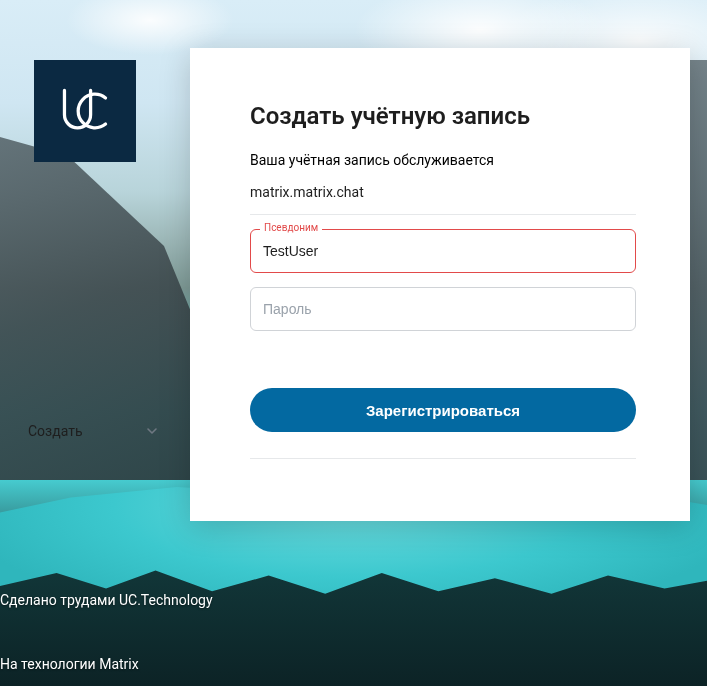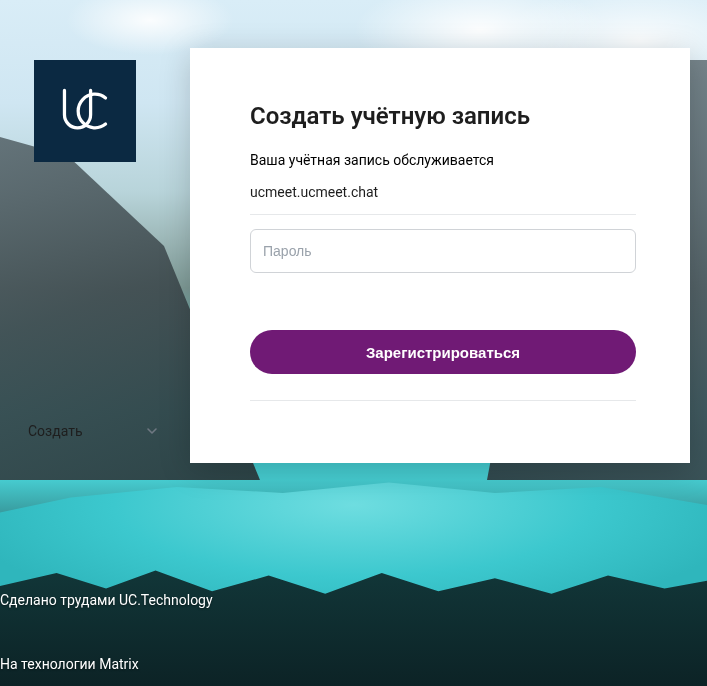--- a/index.html
+++ b/index.html
@@ -81,21 +81,21 @@
       outline: none;
     }
     .input.error { border-color: #e24a4a; }
     .input::placeholder { color: #9aa2ab; }
 
     .pw-row { display: flex; gap: 27px; margin-bottom: 57px; }
     .pw-row .input { flex: 1; }
 
     .primary-btn {
       width: 100%; height: 44px;
-      background: #701a75; color: #fff;
+      background: #0369a1; color: #fff;
       border: none; border-radius: 22px;
       font-size: 15px; font-weight: 600;
       cursor: pointer;
       margin-bottom: 26px;
     }
     .divider2 { border: none; border-top: 1px solid #e6e8ea; margin-bottom: 18px; }
     .login-line { font-size: 13px; color: #6f7882; }
     .login-link { color: #1e1e1e; font-weight: 600; text-decoration: underline; cursor: pointer; }
 
     .lang-select {
@@ -133,24 +133,28 @@
   <svg viewBox="0 0 60 60">
     <path d="M8 8 v26 a14 14 0 0 0 28 0 v-26" stroke="#fff" stroke-width="3.5" fill="none" stroke-linecap="round"></path>
     <path d="M52 16 a18 18 0 1 0 0 28" stroke="#fff" stroke-width="3.5" fill="none" stroke-linecap="round"></path>
   </svg>
 </div>
 
 <div class="card">
   <h1 class="title">Создать учётную запись</h1>
   <p class="subtitle">Ваша учётная запись обслуживается</p>
   <div class="server-row">
-    <span class="server">ucmeet.ucmeet.chat</span>
+    <span class="server">matrix.matrix.chat</span>
   </div>
   <hr class="divider">
 
+  <div class="field-wrap">
+    <span class="float-label">Псевдоним</span>
+    <input class="input error" type="text" value="TestUser" style="">
+  </div>
 
   <div class="pw-row">
     <input class="input" type="password" placeholder="Пароль" style="">
   </div>
 
   <button class="primary-btn">Зарегистрироваться</button>
 
   <hr class="divider2">
 
 </div>

